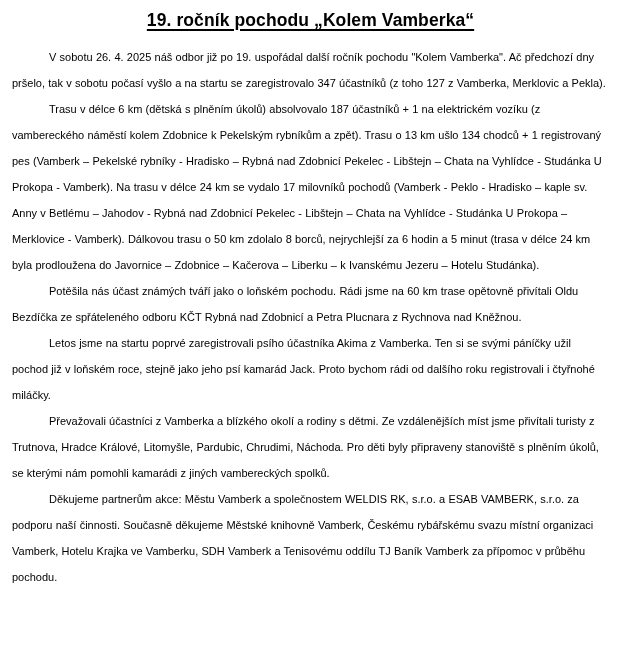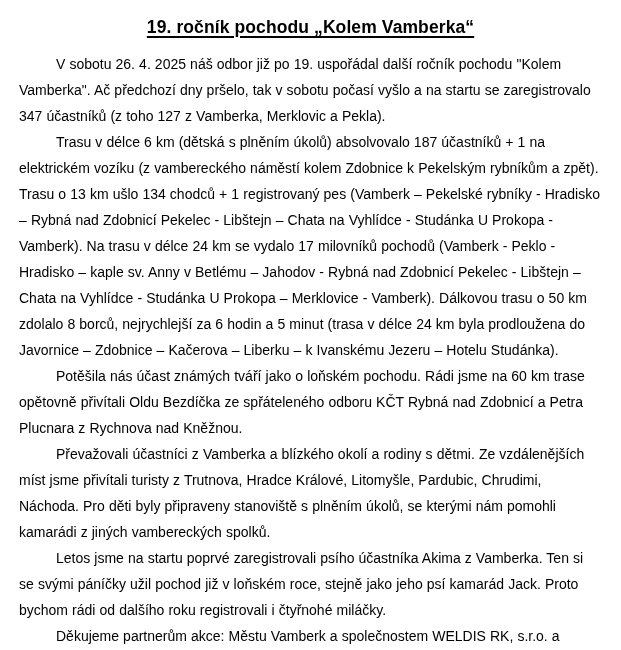--- a/index.html
+++ b/index.html
@@ -14,21 +14,21 @@
     overflow: hidden;
     font-family: "Liberation Sans", sans-serif;
     color: #000000;
     -webkit-font-smoothing: none;
   }
   .page {
     position: relative;
     width: 621px;
     height: 650px;
     box-sizing: border-box;
-    padding: 8px;
+    padding: 1px;
     background: #ffffff;
   }
   .doc-title {
     margin: 0;
     padding: 6px 0 0 0;
     text-align: center;
     font-size: 17.5px;
     font-weight: bold;
     line-height: 26px;
     letter-spacing: 0.1px;
@@ -39,21 +39,21 @@
     text-underline-offset: 3px;
     text-decoration-thickness: 2px;
   }
   .body-text {
     margin: 0;
     padding: 0 12px 0 11px;
   }
   p.para {
     margin: 0;
     padding: 0;
-    font-size: 14px;
+    font-size: 11px;
     line-height: 26px;
     text-align: left;
     text-indent: 37px;
     word-spacing: 0.2px;
     hyphens: none;
   }
   p.para.first-body {
     margin-top: 11px;
   }
 </style>
@@ -61,18 +61,18 @@
 <body>
 
 <div class="page">
 
   <h1 class="doc-title"><span class="underline-span">19. ročník pochodu „Kolem Vamberka“</span></h1>
 
   <div class="body-text">
     <p class="para first-body">V sobotu 26. 4. 2025 náš odbor již po 19. uspořádal další  ročník pochodu "Kolem Vamberka".  Ač předchozí dny pršelo, tak v sobotu počasí vyšlo a na startu se zaregistrovalo 347 účastníků (z toho 127 z Vamberka, Merklovic a Pekla).</p>
     <p class="para">Trasu v délce 6 km (dětská s plněním úkolů) absolvovalo 187 účastníků + 1 na elektrickém vozíku (z vambereckého náměstí kolem Zdobnice k Pekelským rybníkům a zpět). Trasu  o 13 km ušlo 134 chodců + 1 registrovaný pes (Vamberk – Pekelské rybníky - Hradisko – Rybná nad Zdobnicí Pekelec - Libštejn – Chata  na Vyhlídce - Studánka U Prokopa - Vamberk). Na trasu v délce 24 km se vydalo 17 milovníků pochodů (Vamberk - Peklo - Hradisko – kaple sv. Anny v Betlému – Jahodov - Rybná nad Zdobnicí Pekelec - Libštejn – Chata  na Vyhlídce - Studánka U Prokopa – Merklovice - Vamberk). Dálkovou trasu o 50 km zdolalo 8 borců, nejrychlejší za  6 hodin a 5 minut (trasa v délce 24  km byla prodloužena do Javornice – Zdobnice – Kačerova – Liberku – k Ivanskému Jezeru  – Hotelu Studánka).</p>
     <p class="para">Potěšila nás účast známých tváří jako o loňském pochodu. Rádi jsme na 60 km trase opětovně přivítali Oldu Bezdíčka ze spřáteleného odboru KČT Rybná nad Zdobnicí a Petra Plucnara z Rychnova nad Kněžnou.</p>
+    <p class="para">Letos  jsme na startu poprvé zaregistrovali psího účastníka Akima z Vamberka. Ten  si se svými páníčky užil pochod již v loňském roce, stejně jako jeho psí kamarád Jack. Proto bychom rádi od dalšího roku  registrovali  i čtyřnohé miláčky.</p>
     <p class="para">Převažovali účastníci z Vamberka a blízkého okolí a rodiny s dětmi. Ze vzdálenějších míst jsme přivítali turisty z Trutnova, Hradce Králové, Litomyšle, Pardubic, Chrudimi, Náchoda. Pro děti byly připraveny stanoviště s plněním úkolů, se kterými nám pomohli kamarádi z jiných vambereckých spolků.</p>
-    <p class="para">Letos  jsme na startu poprvé zaregistrovali psího účastníka Akima z Vamberka. Ten  si se svými páníčky užil pochod již v loňském roce, stejně jako jeho psí kamarád Jack. Proto bychom rádi od dalšího roku  registrovali  i čtyřnohé miláčky.</p>
     <p class="para">Děkujeme partnerům akce: Městu Vamberk a společnostem WELDIS RK, s.r.o. a ESAB VAMBERK, s.r.o. za podporu naší činnosti. Současně děkujeme Městské knihovně Vamberk, Českému rybářskému svazu místní organizaci Vamberk, Hotelu Krajka ve Vamberku, SDH Vamberk a Tenisovému  oddílu TJ Baník Vamberk za přípomoc v průběhu pochodu.</p>
   </div>
 
 </div>
 
 </body></html>

